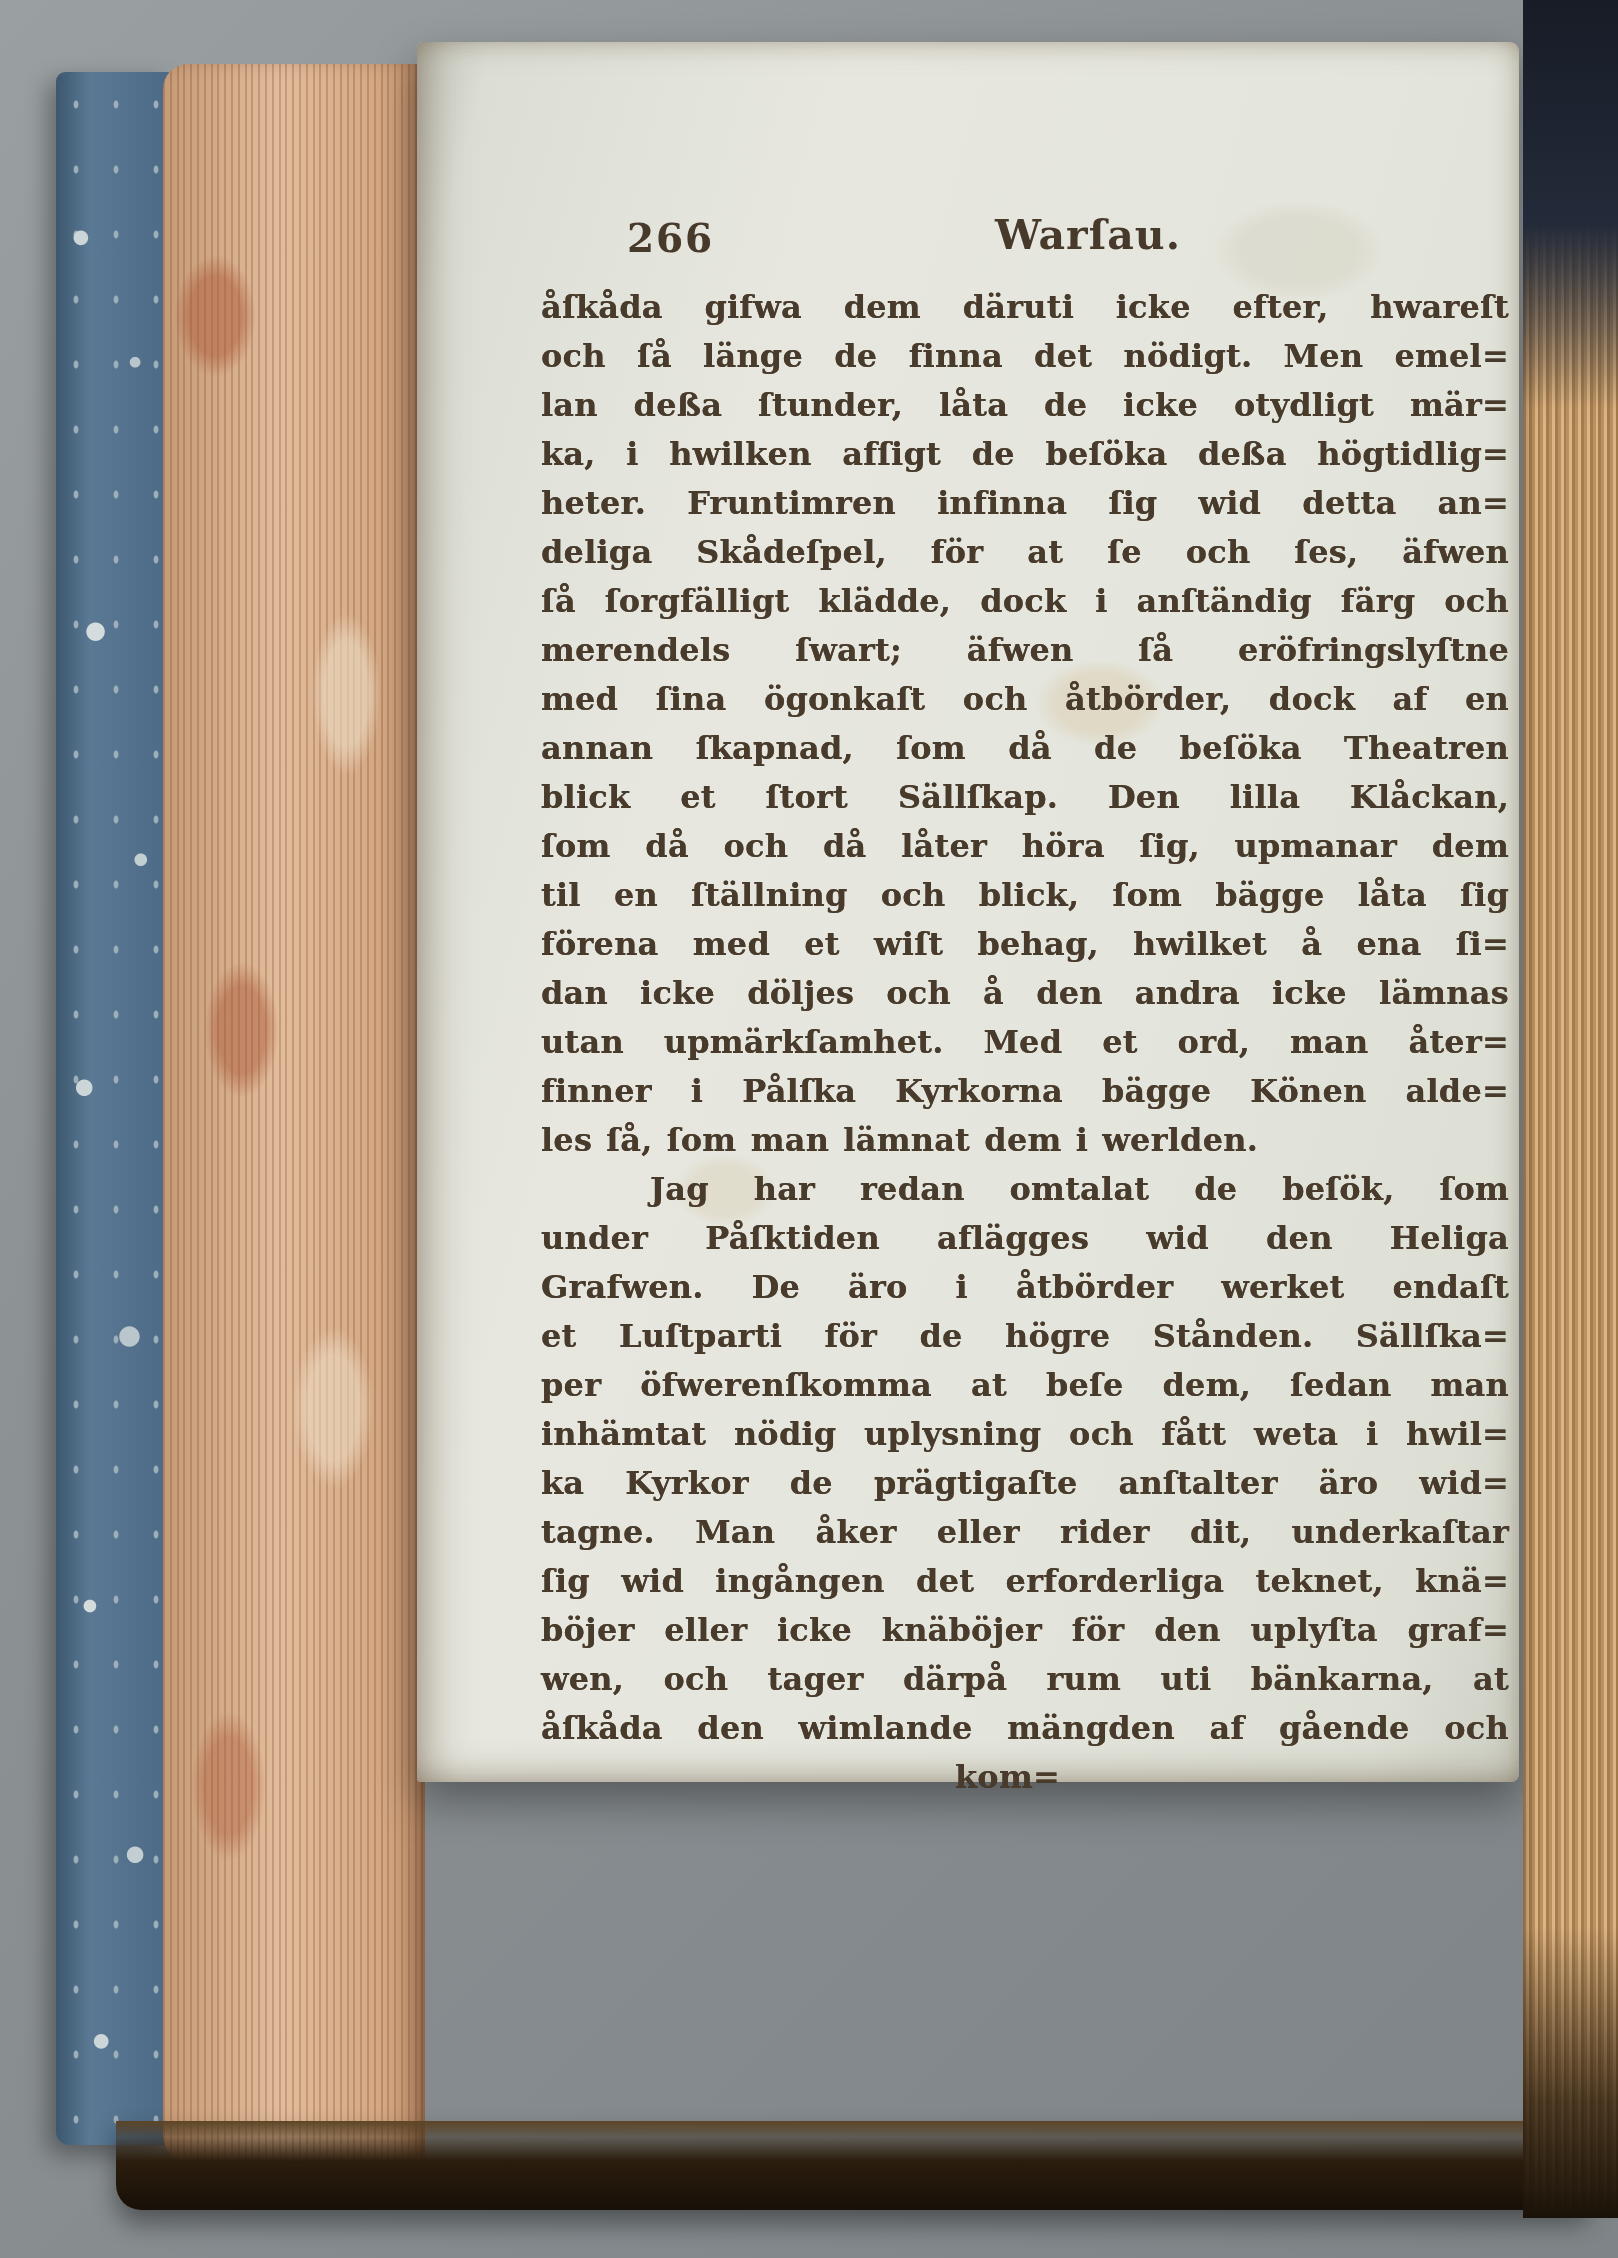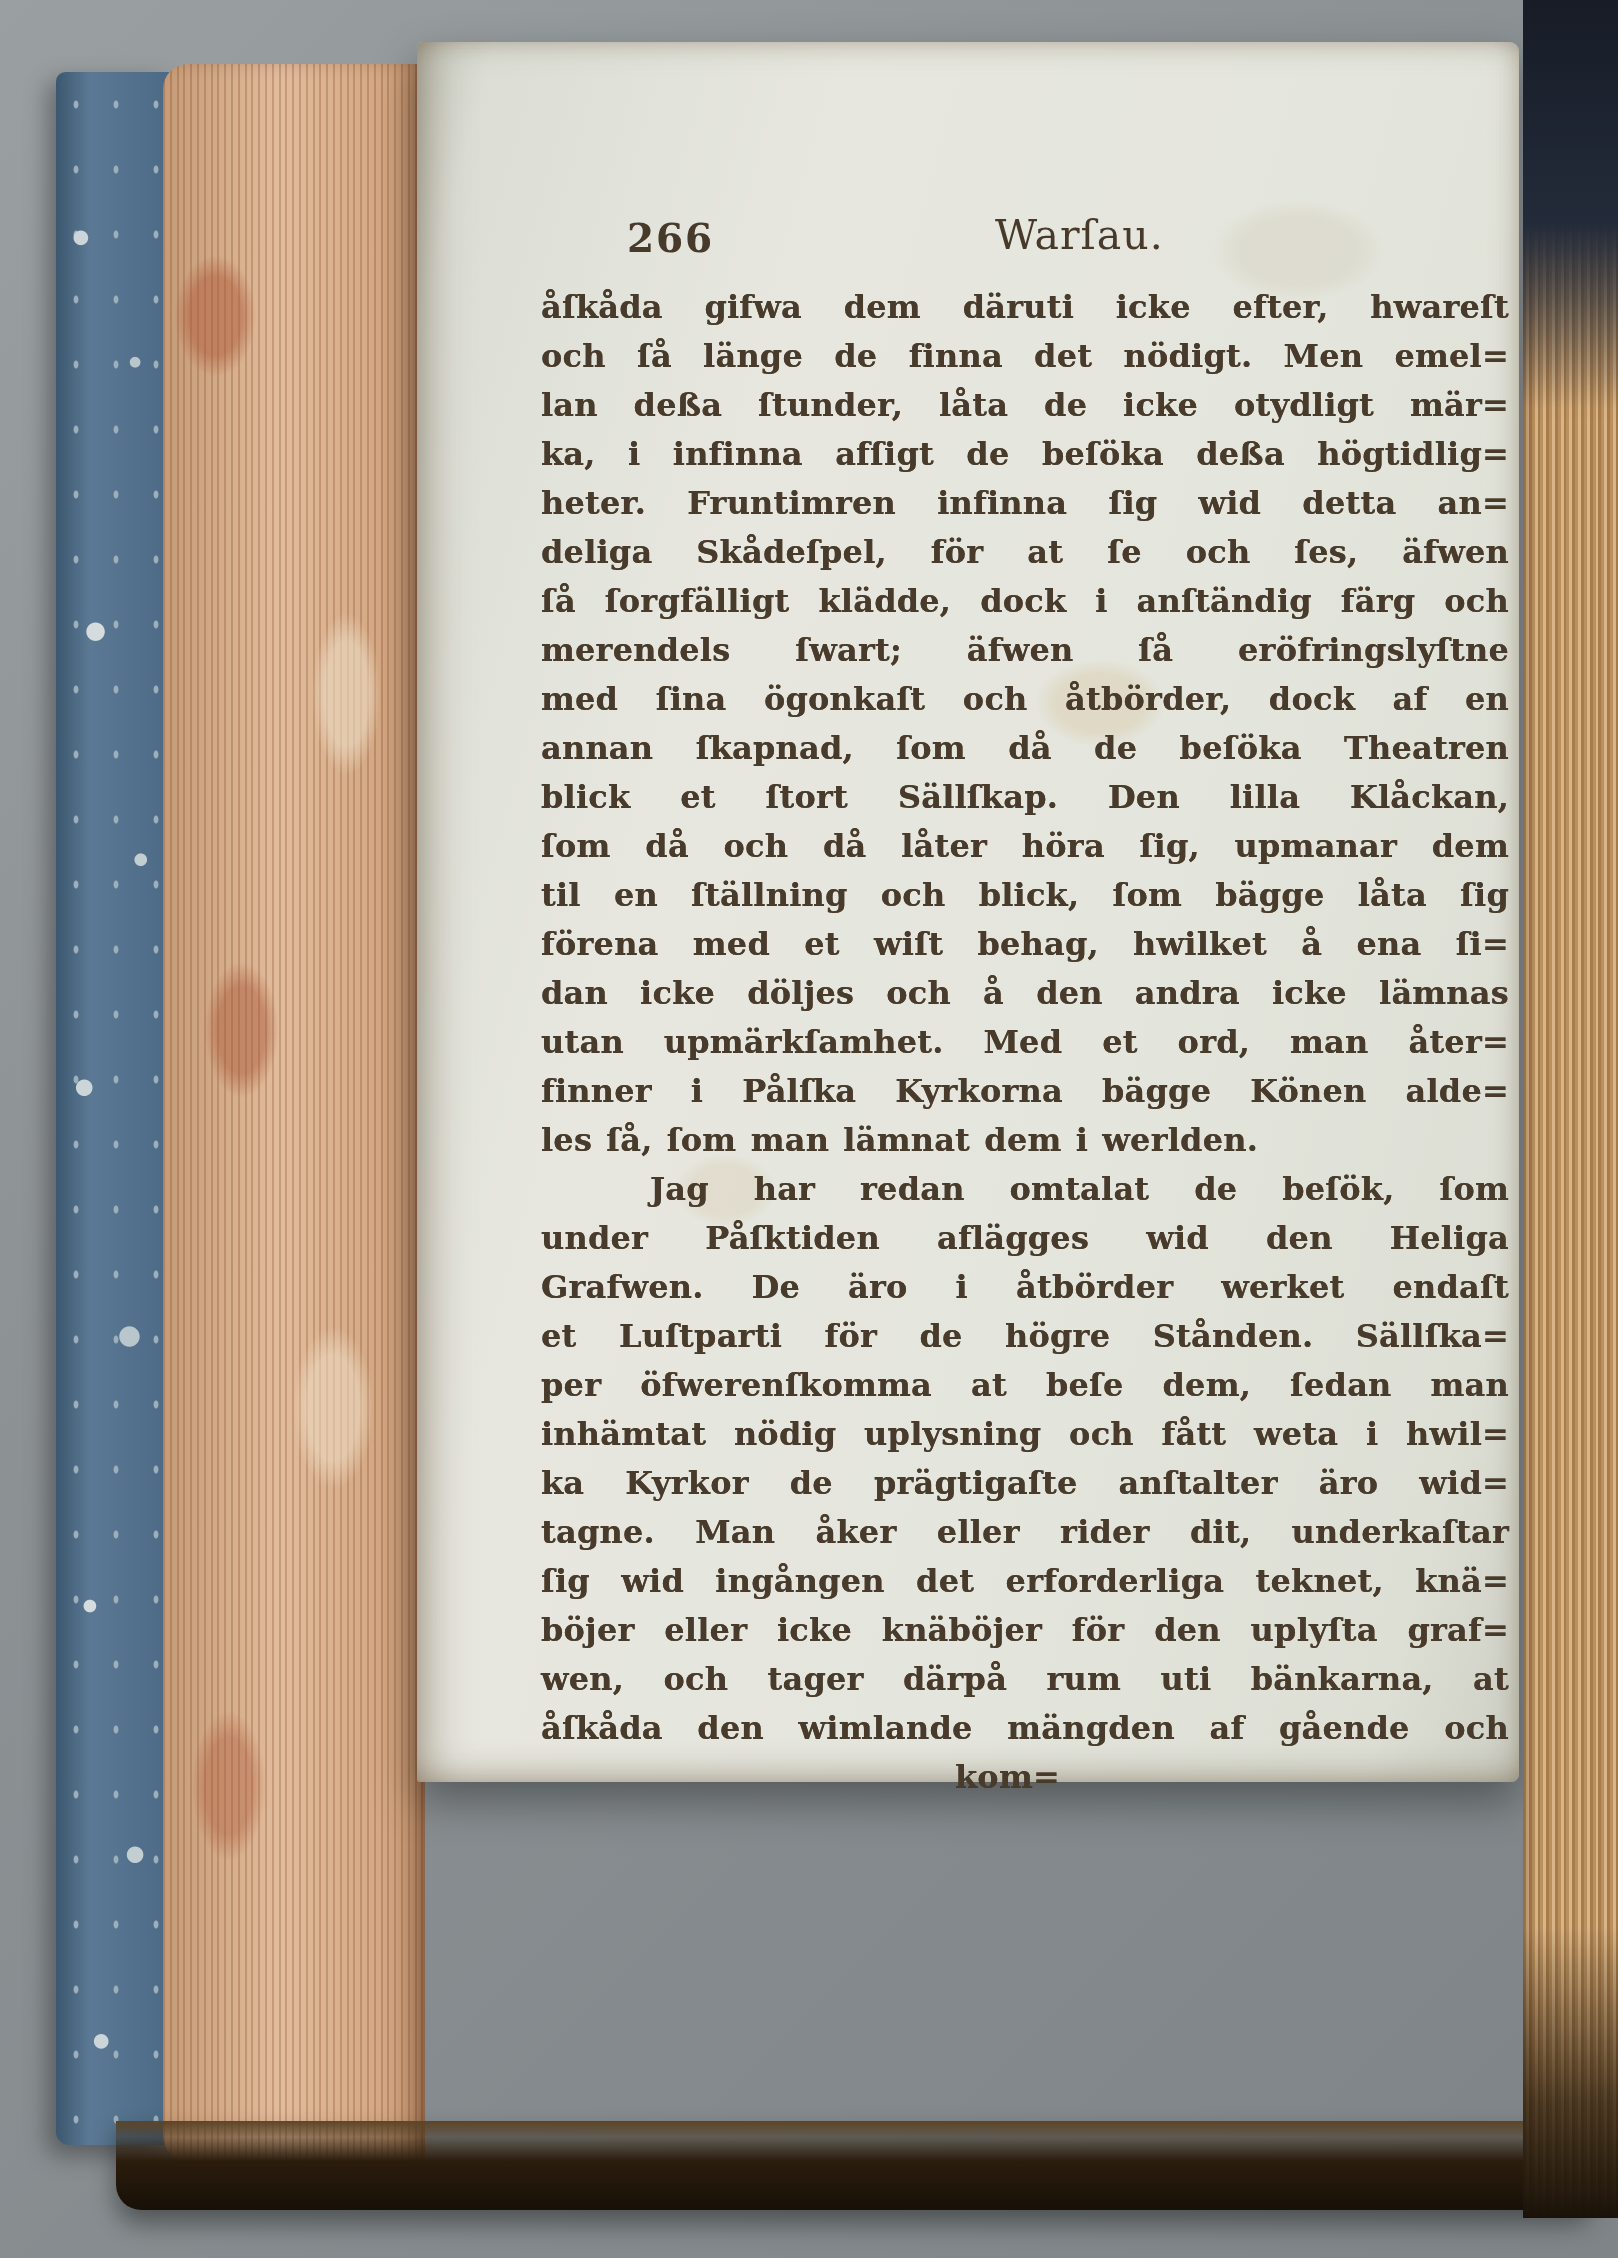--- a/index.html
+++ b/index.html
@@ -87,21 +87,21 @@
   }
 
   
   .page-header{position:absolute;left:0;top:173px;width:100%;height:54px;}
   .page-number{
     position:absolute;left:210px;top:0;
     font-size:39px;font-weight:bold;letter-spacing:1.9px;color:#473a2b;
   }
   .running-title{
     position:absolute;left:578px;top:-3.9px;
-    font-size:41px;font-weight:normal;letter-spacing:1px;color:#473a2b;text-align:right;
+    font-size:41px;font-weight:bold;letter-spacing:1px;color:#473a2b;text-align:right;
   }
   .text-block{
     position:absolute;left:124px;top:241px;width:968px;
     font-size:32px;font-weight:bold;letter-spacing:0.2px;word-spacing:2.9px;
     color:#483b2b;
     text-shadow:0 0 0.6px rgba(70,57,42,.8);
   }
   .text-line{
     height:49px;line-height:49px;
     text-align:justify;text-align-last:justify;
@@ -127,21 +127,21 @@
     <div class="page">
       <div class="page-header">
         <span class="page-number">266</span>
         <span class="running-title">Warſau.</span>
       </div>
 
       <div class="text-block">
           <div class="text-line">åſkåda gifwa dem däruti icke efter, hwareſt</div>
           <div class="text-line">och ſå länge de finna det nödigt. Men emel=</div>
           <div class="text-line">lan deßa ſtunder, låta de icke otydligt mär=</div>
-          <div class="text-line">ka, i infinna afſigt de beſöka deßa högtidlig=</div>
+          <div class="text-line">ka, i hwilken afſigt de beſöka deßa högtidlig=</div>
           <div class="text-line">heter. Fruntimren infinna ſig wid detta an=</div>
           <div class="text-line">deliga Skådeſpel, för at ſe och ſes, äfwen</div>
           <div class="text-line">ſå ſorgfälligt klädde, dock i anſtändig färg och</div>
           <div class="text-line">merendels ſwart; äfwen ſå eröfringslyſtne</div>
           <div class="text-line">med ſina ögonkaſt och åtbörder, dock af en</div>
           <div class="text-line">annan ſkapnad, ſom då de beſöka Theatren</div>
           <div class="text-line">blick et ſtort Sällſkap. Den lilla Klåckan,</div>
           <div class="text-line">ſom då och då låter höra ſig, upmanar dem</div>
           <div class="text-line">til en ſtällning och blick, ſom bägge låta ſig</div>
           <div class="text-line">förena med et wiſt behag, hwilket å ena ſi=</div>

